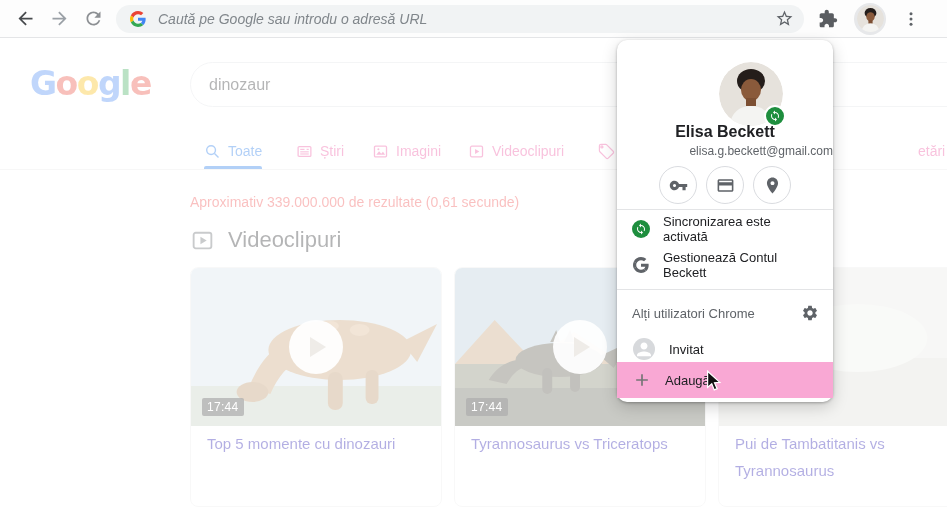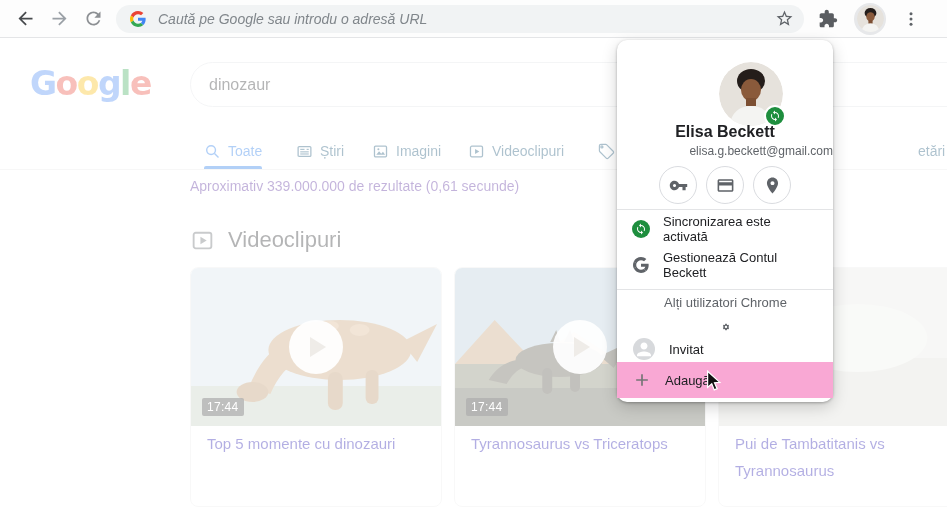--- a/index.html
+++ b/index.html
@@ -25,27 +25,27 @@
 
   
   .content { position:absolute; top:38px; left:0; width:947px; height:493px; opacity:.33; }
   .glogo { position:absolute; left:30px; top:26px; font-family:"DejaVu Sans", sans-serif;
     font-size:33px; font-weight:bold; letter-spacing:-1.5px; }
   .searchpill { position:absolute; left:190px; top:24px; width:795px; height:45px;
     border:1px solid #dfe1e5; border-radius:23px; background:#fff; display:flex; align-items:center;
     padding-left:18px; font-size:16px; color:#202124; }
   .tabrow { position:absolute; top:100px; height:26px; }
   .tab { position:absolute; top:0; display:flex; align-items:center; gap:7px; height:26px;
-    font-size:14px; color:#0c4a6e; }
+    font-size:14px; color:#ec4899; }
   .tab svg { width:17px; height:17px; }
   .tab.active { color:#1a73e8; }
   .tab-underline { position:absolute; left:204px; top:128px; width:58px; height:3px;
     background:#1a73e8; border-radius:2px 2px 0 0; }
   .tabs-border { position:absolute; left:0; top:131px; width:947px; height:1px; background:#e8e8e8; }
-  .stats { position:absolute; left:190px; top:140px; font-size:14px; color:#4c1d95; }
+  .stats { position:absolute; left:190px; top:156px; font-size:14px; color:#ef4444; }
   .sec-head { position:absolute; left:190px; top:189px; display:flex; align-items:center; gap:13px;
     color:#46484b; }
   .sec-head svg { width:25px; height:25px; color:#5f6368; }
   .sec-title { font-size:22px; color:#202124; }
   .vcard { position:absolute; top:229px; width:252px; height:240px; border:1px solid #ebebeb;
     border-radius:8px; background:#fff; overflow:hidden; }
   .vthumb { position:relative; width:100%; height:158px; }
   .vthumb svg.scene { position:absolute; inset:0; width:100%; height:100%; }
   .playbtn { position:absolute; left:50%; top:50%; transform:translate(-50%,-50%);
     width:54px; height:54px; border-radius:50%; background:rgba(255,255,255,.94);
@@ -75,21 +75,21 @@
     display:flex; align-items:center; justify-content:center; }
   .chip svg { width:19px; height:19px; color:#5f6368; }
   .m-div { position:absolute; left:0; width:100%; height:1px; background:#e3e4e6; }
   .mrow { position:absolute; left:0; width:100%; height:36px; display:flex; align-items:center;
     padding:0 14px 0 15px; gap:13px; font-size:13px; color:#202124; }
   .mrow .ic18 { width:18px; height:18px; flex:0 0 18px; display:flex; align-items:center; justify-content:center; }
   .sync-dot { width:18px; height:18px; border-radius:50%; background:#1e8e3e; display:flex;
     align-items:center; justify-content:center; }
   .sync-dot svg { width:12px; height:12px; color:#fff; }
   .g-gray svg { width:16px; height:16px; }
-  .label-row { justify-content:space-between; color:#5f6368; padding-left:15px;flex-direction:column; }
+  .label-row { justify-content:space-between; color:#5f6368; padding-left:15px; }
   .gear { width:18px; height:18px; color:#5f6368; }
   .guest-ic { width:24px; height:24px; }
   .row-hl { background:#f9a8d4; }
   .plus-ic { width:20px; height:20px; color:#757575; }
 
   .cursor { position:absolute; left:704px; top:370px; z-index:40; width:18px; height:24px; }
 </style>
 </head>
 <body>
 

